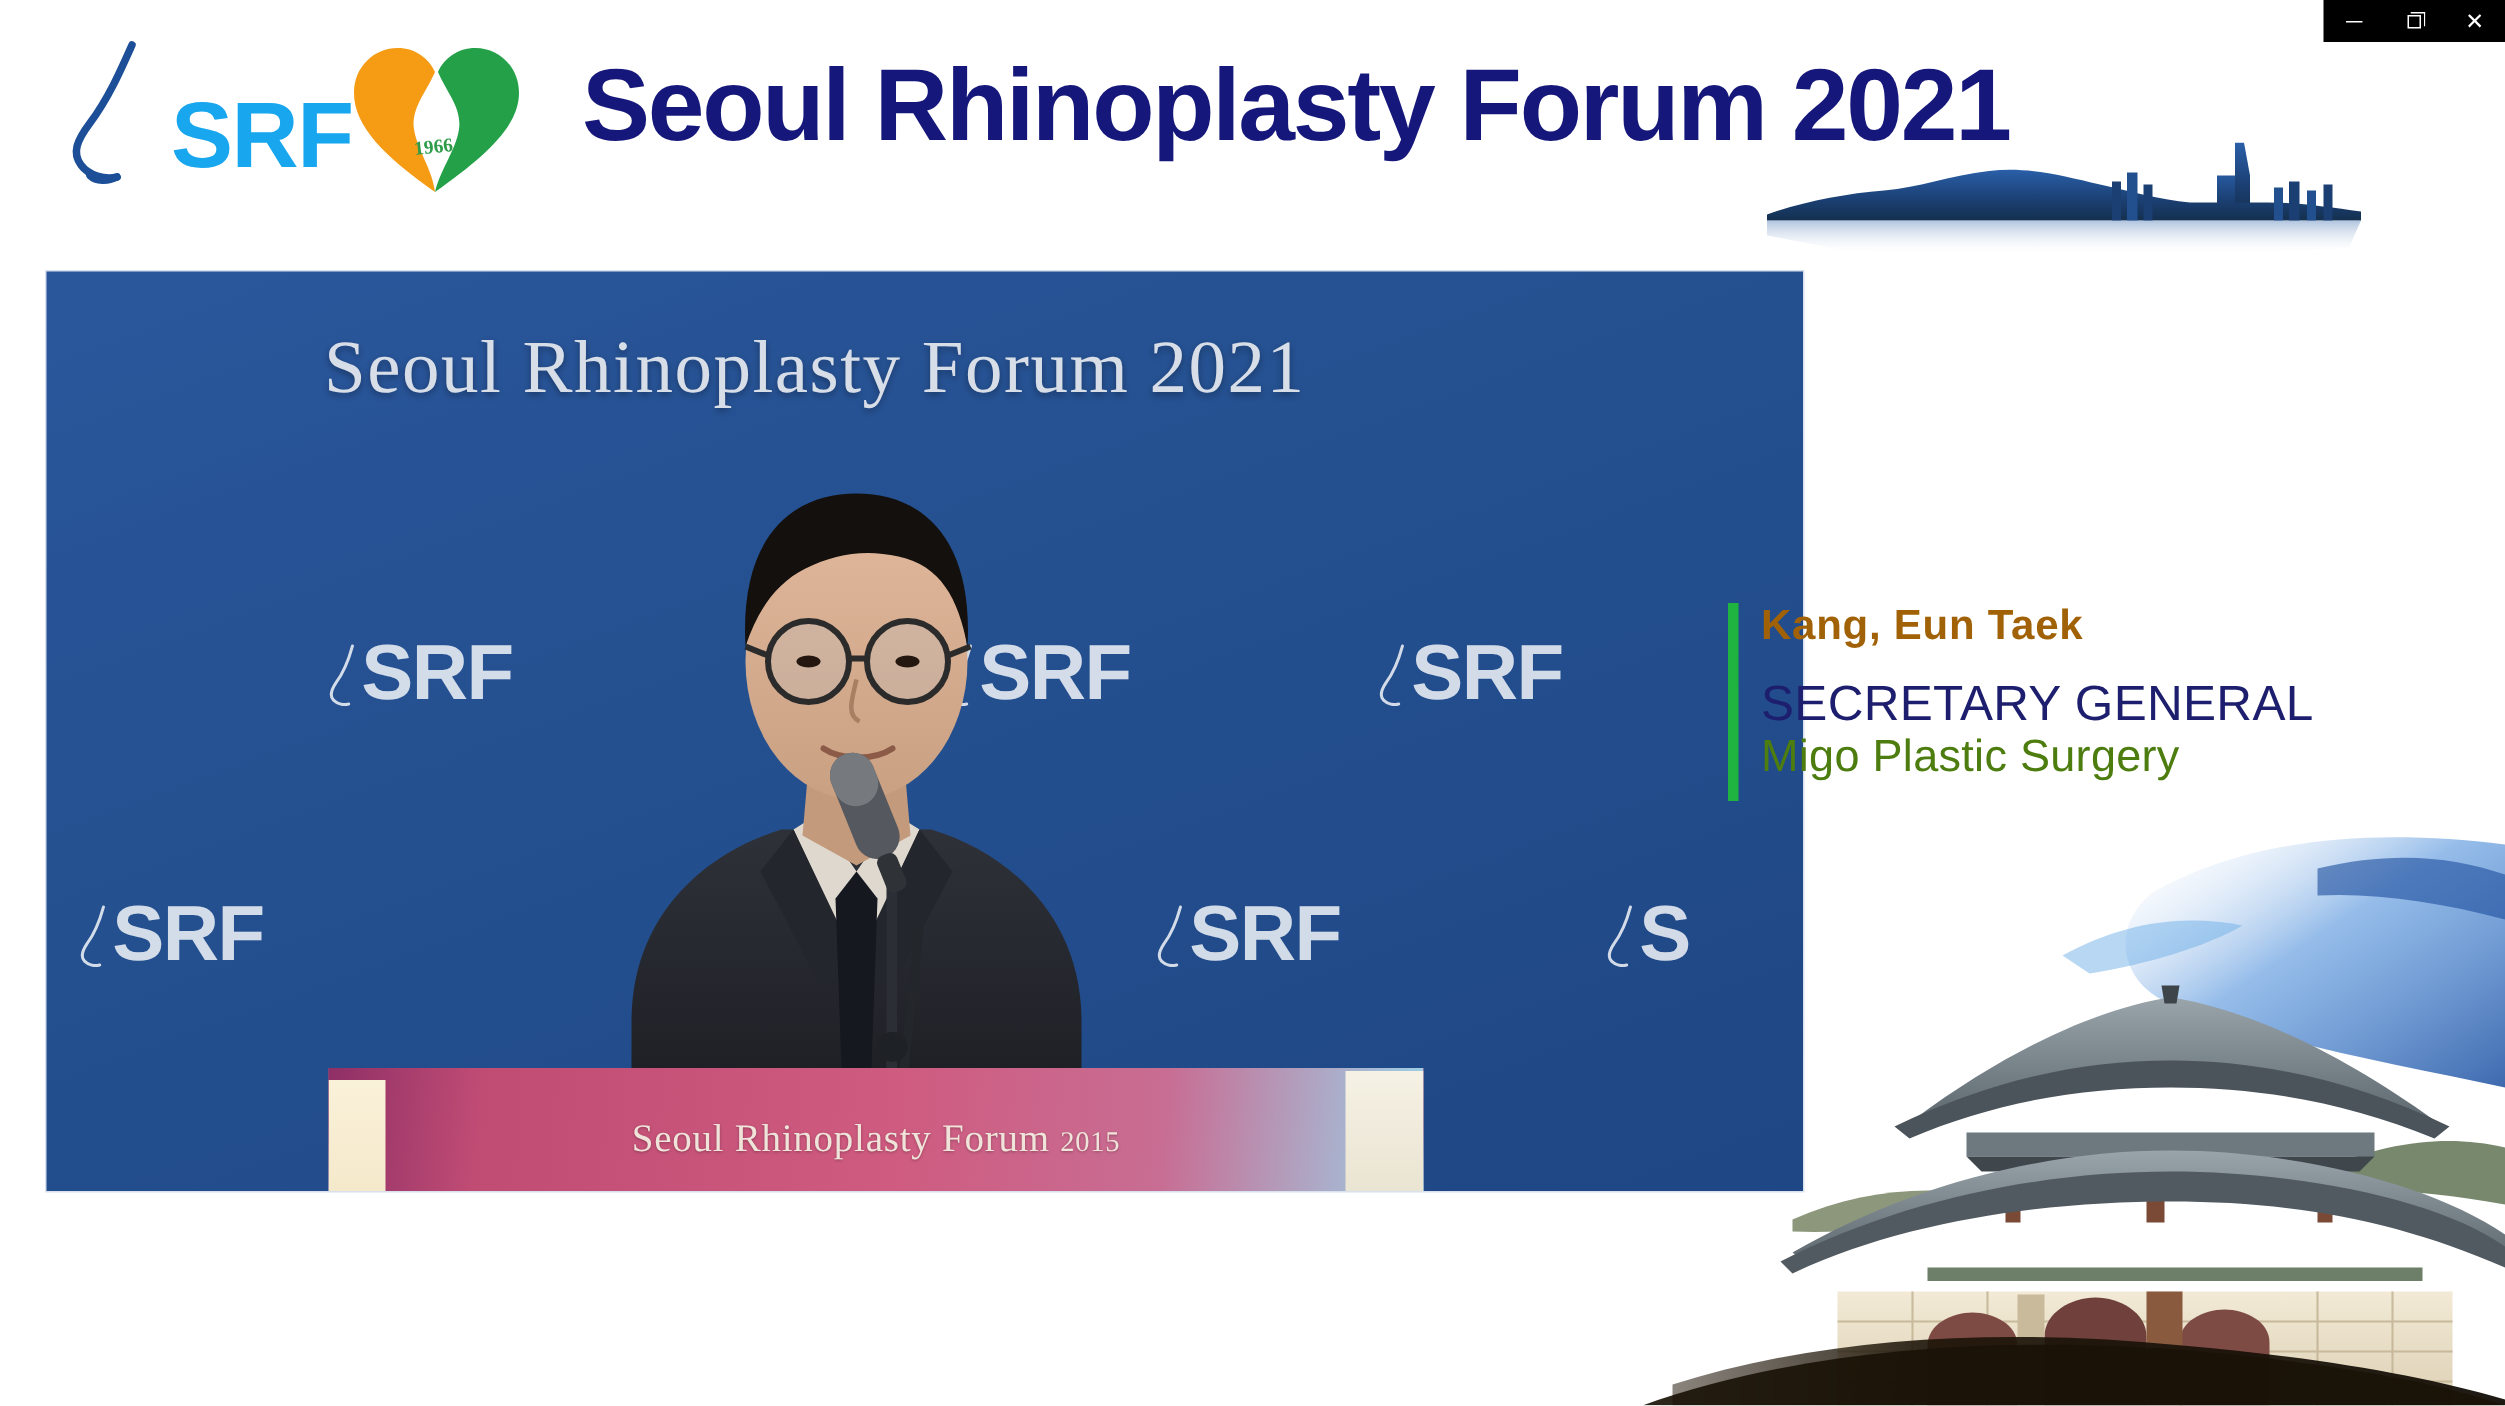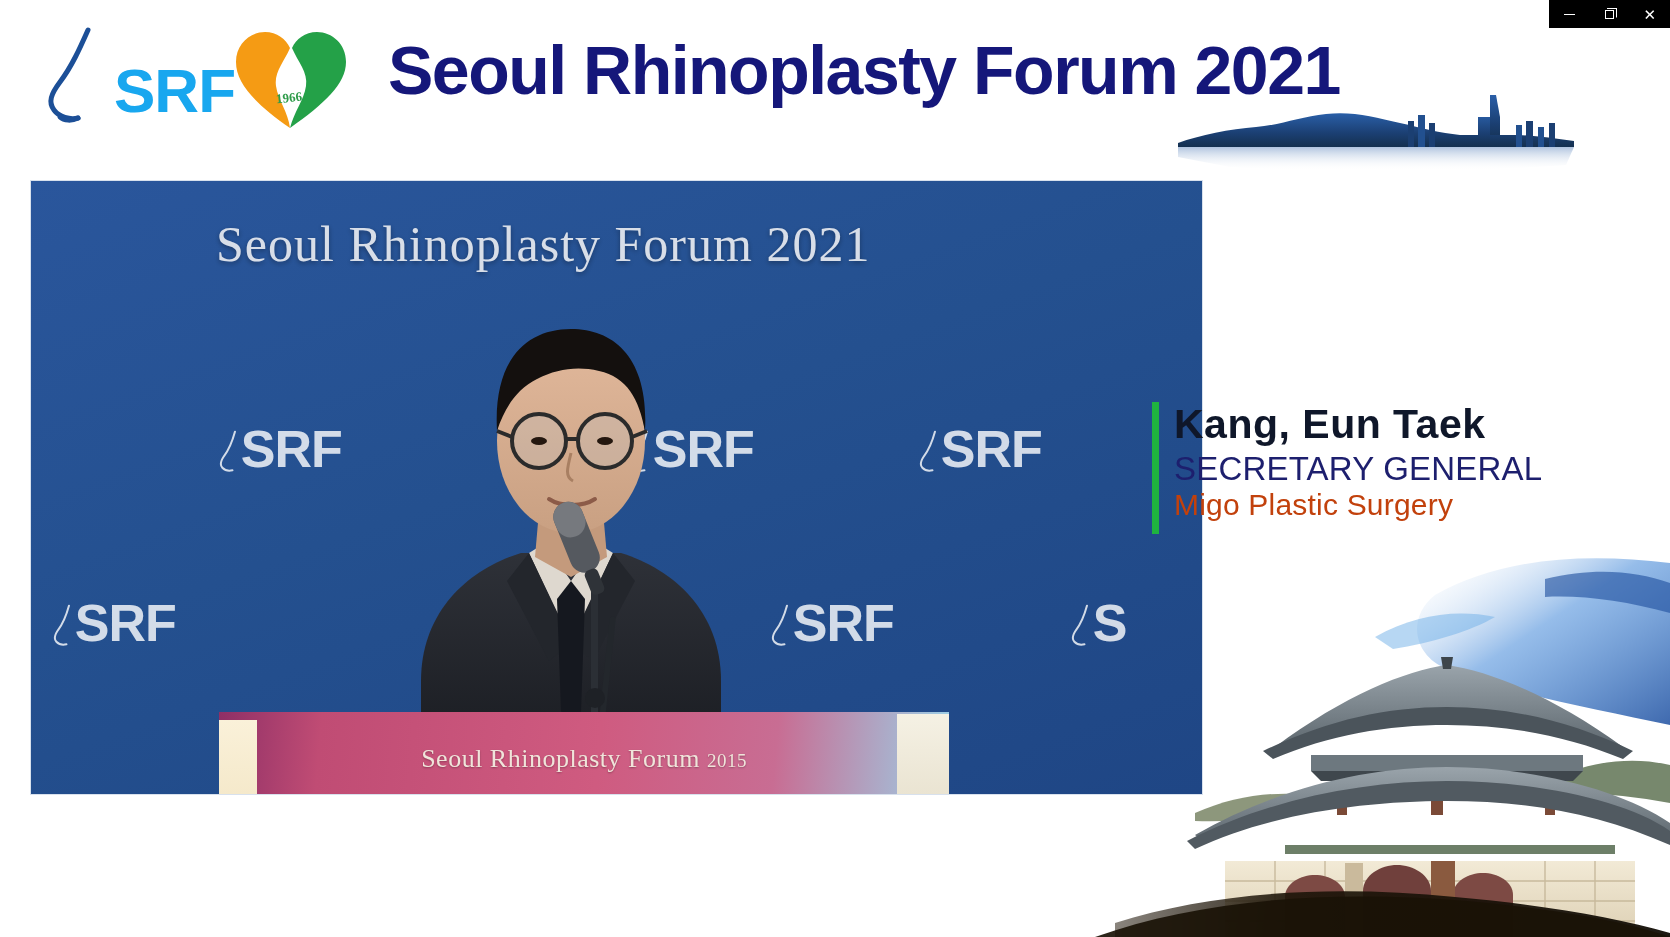--- a/index.html
+++ b/index.html
@@ -147,32 +147,32 @@
     position:absolute; left:1152px; top:402px;
     width:500px;
   }
   #name-accent-bar{
     position:absolute; left:0; top:0;
     width:7px; height:132px;
     background:#1fb33f;
   }
   #speaker-name{
     position:absolute; left:22px; top:0;
-    font-size:41px; font-weight:bold; color:#0f172a;
+    font-size:28px; font-weight:bold; color:#a16207;
     letter-spacing:.5px; line-height:1.08;
     white-space:nowrap;
   }
   #speaker-role{
     position:absolute; left:22px; top:48px;
     font-size:33px; color:#1d1f6e; letter-spacing:.2px;
     white-space:nowrap;
   }
   #speaker-affiliation{
     position:absolute; left:22px; top:86px;
-    font-size:30px; color:#c2410c; letter-spacing:.2px;
+    font-size:30px; color:#4d7c0f; letter-spacing:.2px;
     white-space:nowrap;
   }
 
   
   #gate-artwork{
     position:absolute; left:1075px; top:545px;
     width:595px; height:392px;
     overflow:hidden;
   }
 </style>

